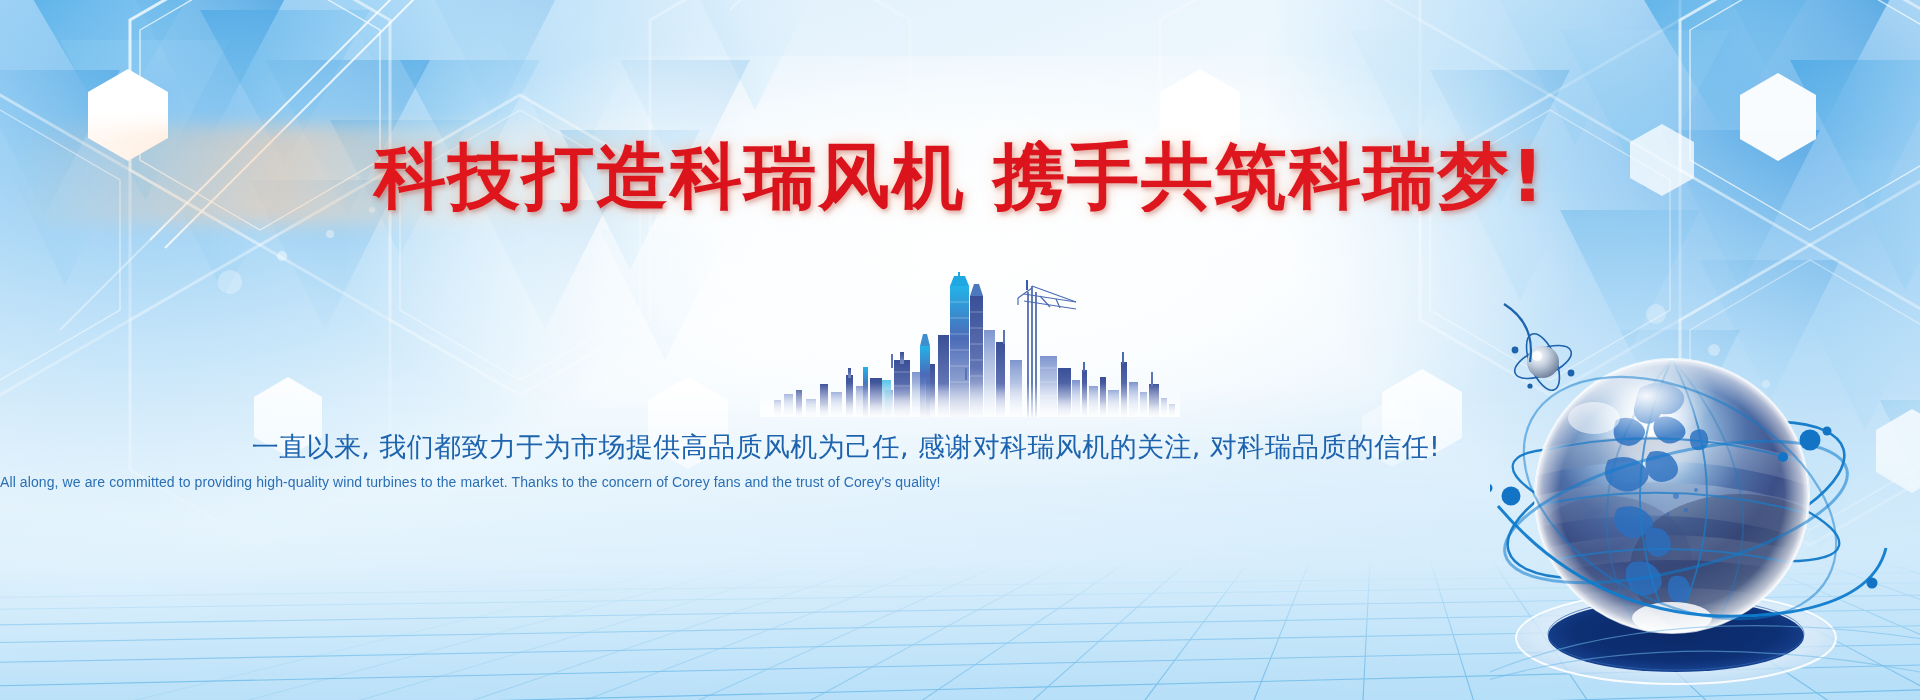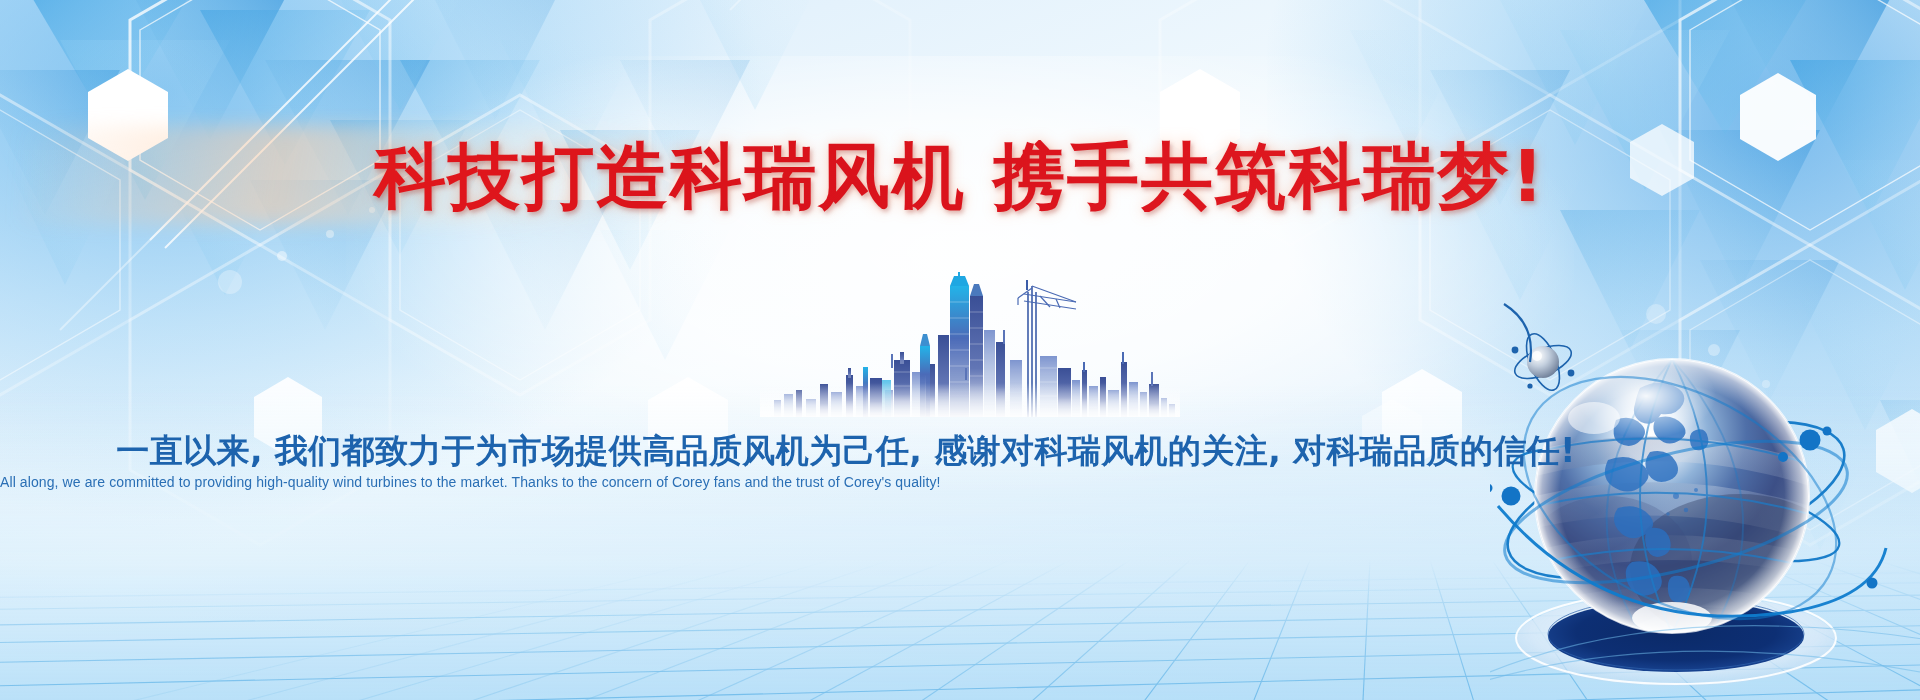--- a/index.html
+++ b/index.html
@@ -127,22 +127,22 @@
     white-space: nowrap;
   }
 
   .subtitle-cn {
     position: absolute;
     left: 0;
     top: 429px;
     width: 1692px;
     text-align: center;
     font-family: "DejaVu Sans", "Liberation Sans", sans-serif;
-    font-size: 33px;
-    font-weight: 700;
+    font-size: 27px;
+    font-weight: 400;
     color: #1d63ad;
     letter-spacing: 0.4px;
     white-space: nowrap;
   }
 
   .subtitle-en {
     position: absolute;
     left: 0;
     top: 474px;
     width: 1920px;

